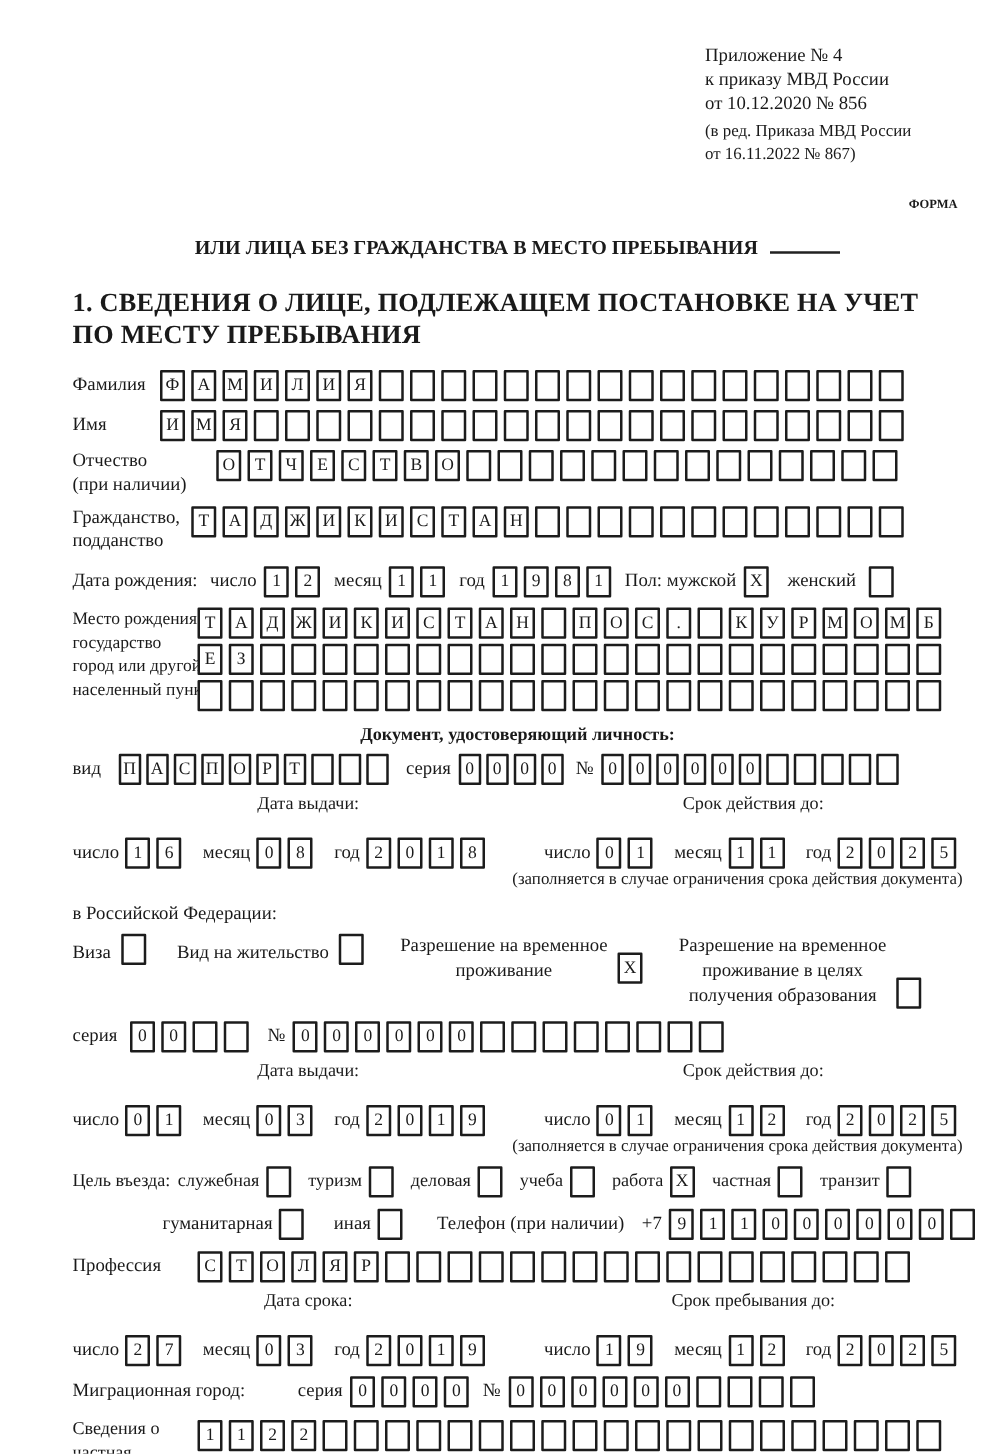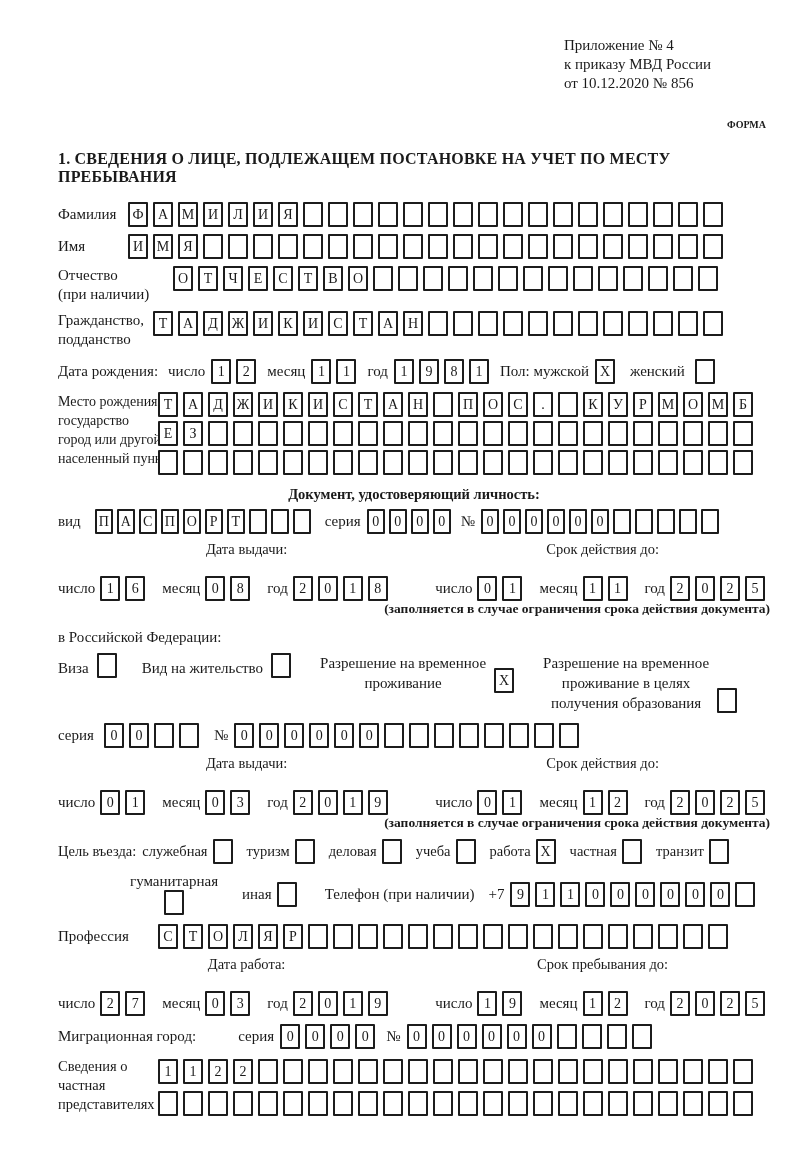--- a/index.html
+++ b/index.html
@@ -6,21 +6,21 @@
   body{width:800px;height:1163px;overflow:hidden;color:#1a1a1a;
        font-family:"Liberation Serif", serif;font-size:15px;}
   .page{padding:36px 30px 0 58px;position:relative;}
   
   .ref-block{width:196px;margin-left:auto;margin-right:10px;line-height:19px;}
   .ref-amend{font-size:13.5px;line-height:18px;margin-top:3px;}
   .form-label{text-align:right;font-weight:bold;margin:26px 4px 18px 0;font-size:10px;}
   
   .title{text-align:center;font-weight:bold;font-size:16px;line-height:23px;margin-bottom:20px;}
   .blank-line{display:inline-block;width:56px;border-bottom:2px solid #222;height:14px;margin-left:10px;}
-  .sec-head{font-weight:bold;font-size:16px;margin:4px 0 16px 0;letter-spacing:.2px;}
+  .sec-head{font-weight:bold;font-size:21px;margin:4px 0 16px 0;letter-spacing:.2px;}
   
   .row{display:flex;align-items:center;white-space:nowrap;margin-bottom:7px;}
   .row.top{align-items:flex-start;}
   .lbl{flex:0 0 auto;}
   
   .boxes{display:inline-flex;flex:0 0 auto;align-items:center;}
   .cbox{display:inline-block;width:16px;height:21px;border:2px solid #1c1c1c;border-radius:1px;
         margin-right:5px;text-align:center;font-size:14px;line-height:21px;background:#fff;}
   .tight .cbox{width:14px;margin-right:4px;}
   .w70{width:70px;}  .w95{width:95px;}  .w100{width:100px;} .w115{width:115px;}
@@ -33,45 +33,50 @@
   
   .center-bold{text-align:center;font-weight:bold;font-size:14.5px;margin:2px 0 6px 0;}
   
   .datepair{display:flex;white-space:nowrap;margin-bottom:2px;}
   .dategroup{display:flex;flex-direction:column;gap:16px;}
   .dg-left{width:390px;}
   .dg-head{text-align:center;font-size:14.5px;margin-bottom:2px;}
   .dg-row{display:flex;align-items:center;}
   .dg-row .lab{margin:0 5px 0 0;}
   .dg-row .g{margin-left:12px;}
-  .validity-note{text-align:right;font-size:13.5px;margin:-2px 0 8px 0;font-weight:bold;}
+  .validity-note{text-align:right;font-size:13.5px;margin:-2px 0 8px 0;}
   
   .visa-row{display:flex;align-items:flex-start;white-space:normal;margin:4px 0 10px 0;}
   .visa-opt{display:flex;align-items:flex-end;margin-right:14px;}
   .visa-opt .vlbl{text-align:center;line-height:20px;margin-right:8px;}
   .visa-opt .vlbl span{display:block;}
   
   .opt{display:inline-flex;align-items:center;margin-right:9px;}
   .opt .olbl{margin-right:5px;}
   .intro{line-height:24px;margin-bottom:2px;}
 </style>
 </head>
 <body>
 
 <div class="page">
 
   <div class="ref-block">
     <div>Приложение № 4</div>
     <div>к приказу МВД России</div>
     <div>от 10.12.2020 № 856</div>
+    <div class="ref-amend">
+      <div>(в ред. Приказа МВД России</div>
+      <div>от 16.11.2022 № 867)</div>
+    </div>
   </div>
 
   <div class="form-label">ФОРМА</div>
 
   <div class="title">
+    <div><span>ИЛИ ЛИЦА БЕЗ ГРАЖДАНСТВА В МЕСТО ПРЕБЫВАНИЯ</span><span class="blank-line"></span></div>
   </div>
 
   <div class="sec-head">1. СВЕДЕНИЯ О ЛИЦЕ, ПОДЛЕЖАЩЕМ ПОСТАНОВКЕ НА УЧЕТ ПО МЕСТУ ПРЕБЫВАНИЯ</div>
 
   <div class="row">
     <span class="lbl w70">Фамилия</span>
     <span class="boxes">
         <span class="cbox">Ф</span>
         <span class="cbox">А</span>
         <span class="cbox">М</span>
@@ -552,21 +557,21 @@
     </span>
     <span class="opt" style="margin-right:0;">
       <span class="olbl">транзит</span>
       <span class="boxes">
           <span class="cbox"></span>
         </span>
     </span>
   </div>
 
   <div class="row" style="margin-top:9px;">
-    <span class="opt" style="margin-left:72px;flex-direction:column;">
+    <span class="opt" style="margin-left:72px;">
       <span class="olbl">гуманитарная</span>
       <span class="boxes">
           <span class="cbox"></span>
         </span>
     </span>
     <span class="opt gap10">
       <span class="olbl">иная</span>
       <span class="boxes">
           <span class="cbox"></span>
         </span>
@@ -611,21 +616,21 @@
         <span class="cbox"></span>
         <span class="cbox"></span>
         <span class="cbox"></span>
         <span class="cbox"></span>
         <span class="cbox"></span>
       </span>
   </div>
 
   <div class="datepair" style="margin-top:4px;">
     <div class="dategroup dg-left">
-      <div class="dg-head">Дата работа:</div>
+      <div class="dg-head">Дата срока:</div>
       <div class="dg-row">
         <span class="lab">число</span>
         <span class="boxes">
             <span class="cbox">2</span>
             <span class="cbox">7</span>
           </span>
         <span class="lab g">месяц</span>
         <span class="boxes">
             <span class="cbox">0</span>
             <span class="cbox">3</span>

